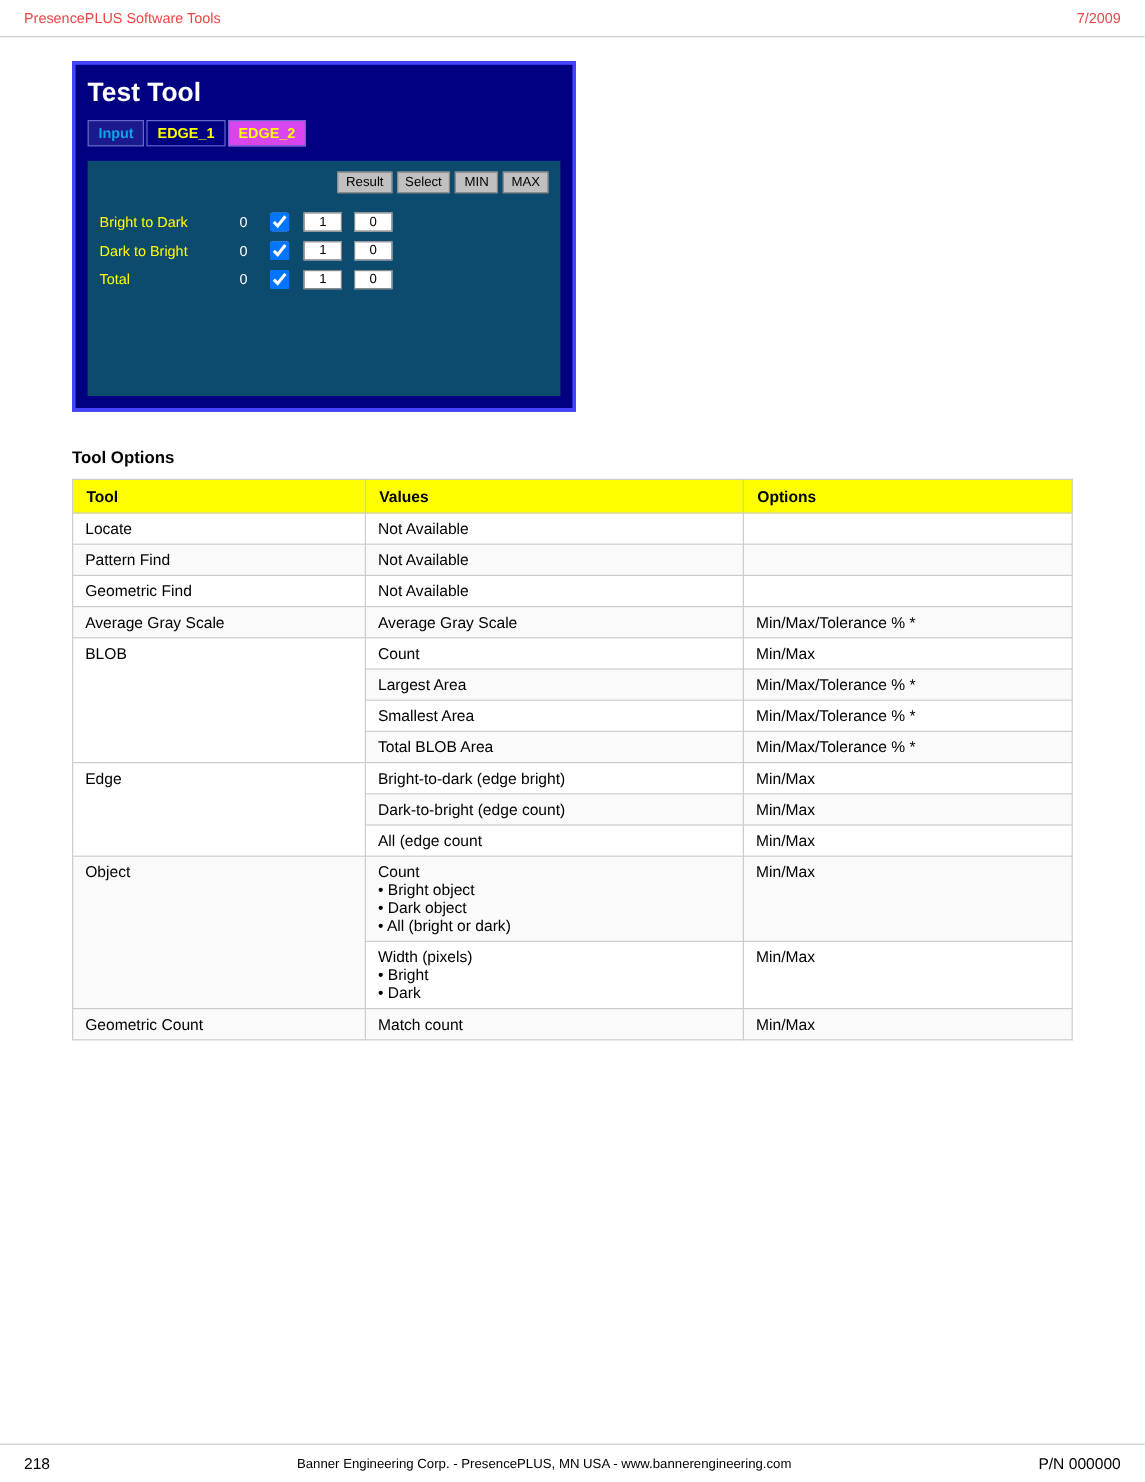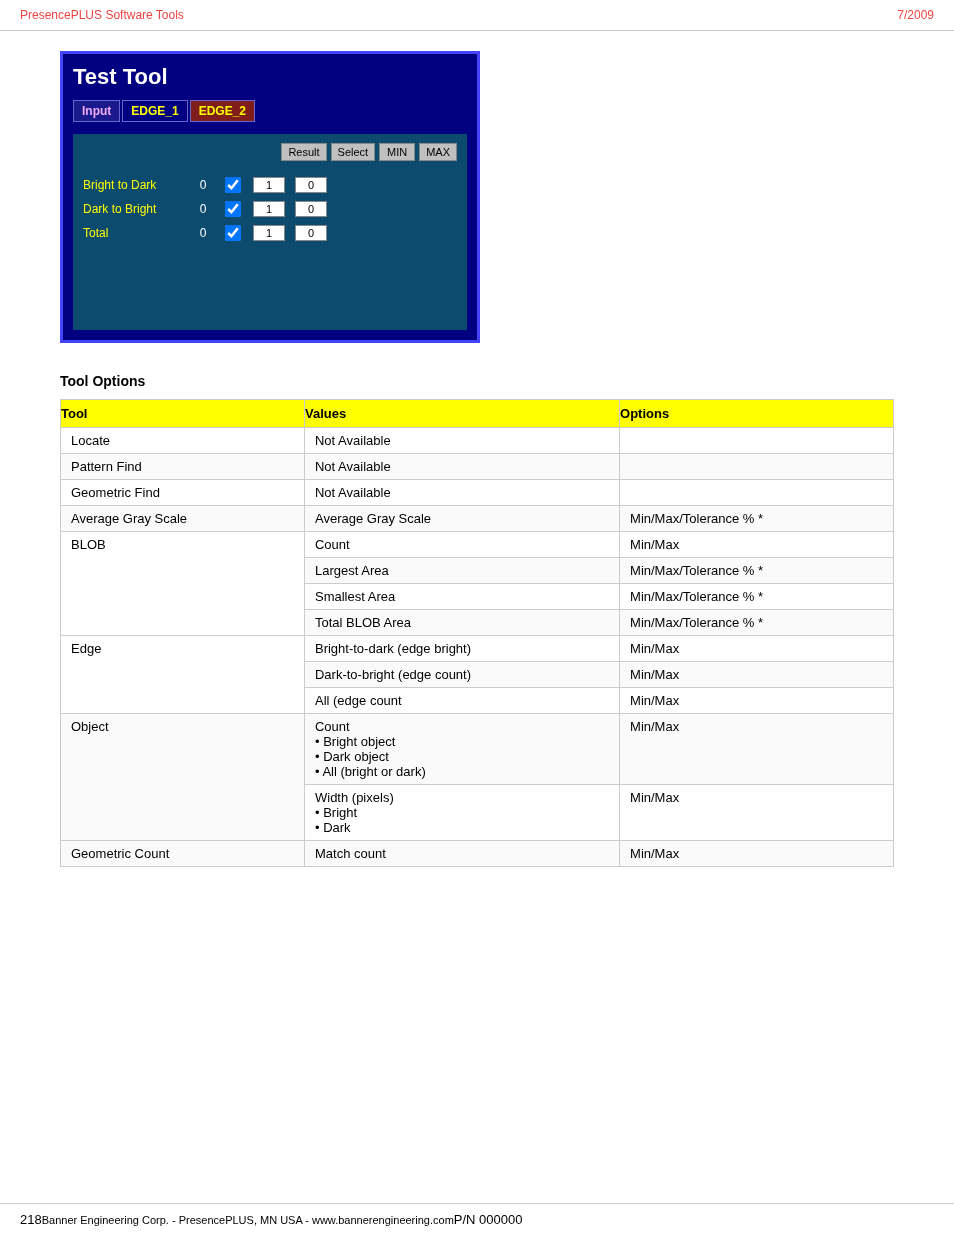--- a/index.html
+++ b/index.html
@@ -48,37 +48,37 @@
     .widget-tabs {
       display: flex;
       gap: 2px;
       margin-bottom: 12px;
       background: #000080;
     }
 
     .tab-input {
       background: #1a1a8c;
       border: 1px solid #6666cc;
-      color: #f0abfc;
+      color: #0ea5e9;
       padding: 3px 8px;
       font-size: 12px;
       font-weight: bold;
     }
 
     .tab-edge1 {
       background: #000080;
       border: 1px solid #6666cc;
       color: #ffff00;
       padding: 3px 8px;
       font-size: 12px;
       font-weight: bold;
     }
 
     .tab-edge2 {
-      background: #7f1d1d;
+      background: #d946ef;
       border: 1px solid #6666cc;
       color: #ffff00;
       padding: 3px 8px;
       font-size: 12px;
       font-weight: bold;
     }
 
     .widget-table-area {
       background: #0c4a6e;
       padding: 5px 0;
@@ -148,21 +148,21 @@
       width: 100%;
       border-collapse: collapse;
       border: 1px solid #ccc;
     }
 
     .options-table th {
       background: #ffff00;
       color: #000;
       font-weight: bold;
       font-size: 13px;
-      padding: 6px 0;
+      padding: 6px 11px;
       border: 1px solid #ccc;
       text-align: left;
     }
 
     .options-table td {
       padding: 5px 10px;
       border: 1px solid #ccc;
       vertical-align: top;
       font-size: 13px;
     }
@@ -308,19 +308,19 @@
       <tr>
         <td>Geometric Count</td>
         <td>Match count</td>
         <td>Min/Max</td>
       </tr>
     </tbody>
   </table>
 
 </div>
 
-<div style="position:absolute; bottom:0; left:0; right:0; border-top:1px solid #ccc; padding: 8px 20px; display:flex; align-items:center;">
+<div style="position:absolute; bottom:0; left:0; right:0; border-top:1px solid #ccc; padding: 8px 20px; display:flex; justify-content:space-between; align-items:center;">
   <span>218</span>
   <div style="text-align:center; font-size:11px;">
     <div>Banner Engineering Corp. - PresencePLUS, MN USA - www.bannerengineering.com</div>
   </div>
   <span>P/N 000000</span>
 </div>
 
 </body></html>

